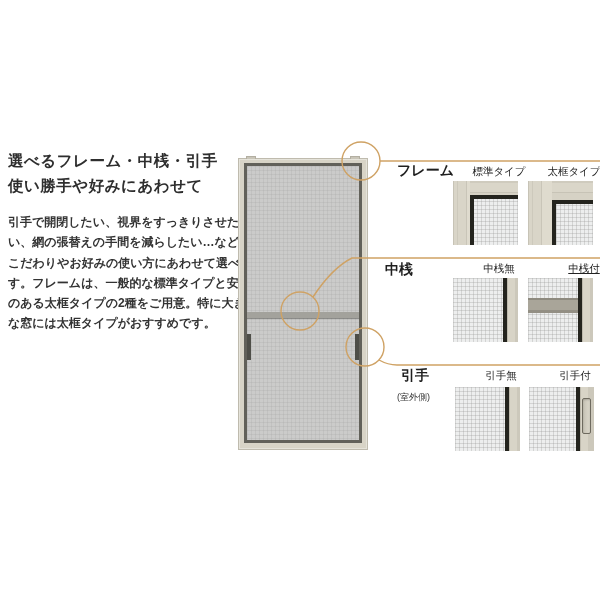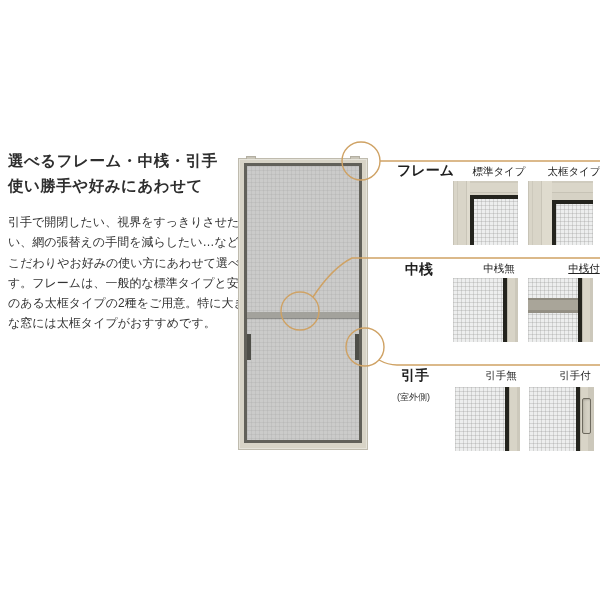--- a/index.html
+++ b/index.html
@@ -9,21 +9,21 @@
     overflow:hidden;
   }
   
   .heading{
     position:absolute;left:8px;top:148px;
     font-size:15.5px;font-weight:bold;line-height:25px;
     color:#2e2e2e;letter-spacing:.5px;white-space:nowrap;
   }
   .body-text{
     position:absolute;left:8px;top:212px;
-    font-size:12px;line-height:20.3px;color:#333;white-space:nowrap;
+    font-size:12px;line-height:20.3px;color:#333;white-space:nowrap;font-weight:bold;
   }
   
   .mesh-bg{
     background-color:#edeeee;
     background-image:
       repeating-linear-gradient(to right, rgba(150,150,148,.30) 0 1px, transparent 1px 4px),
       repeating-linear-gradient(to bottom, rgba(150,150,148,.30) 0 1px, transparent 1px 4px);
   }
   .mesh-door{
     background-color:#cbcbca;
@@ -49,21 +49,21 @@
     background:#a3a29c;box-shadow:0 1px 1px rgba(60,60,55,.4);
   }
   .door-handle{position:absolute;width:4px;height:26px;top:168px;background:#4e4e48;}
   .door-handle.left{left:0;}
   .door-handle.right{right:0;}
   
   .callouts{position:absolute;left:0;top:0;pointer-events:none;}
   
   .row-label{position:absolute;font-weight:bold;font-size:14px;color:#1f1f1f;white-space:nowrap;}
   #row1-label{left:397px;top:162px;text-align:right;}
-  #row2-label{left:405px;top:261px;}
+  #row2-label{left:385px;top:261px;}
   #row3-label{left:401px;top:367px;}
   .row-note{position:absolute;left:397px;top:391px;font-size:9px;color:#333;white-space:nowrap;}
   .opt-label{position:absolute;width:66px;text-align:center;font-size:10.5px;color:#222;white-space:nowrap;margin-left:14px;}
   #r1o1-label{left:452px;top:165px;} #r1o2-label{left:527px;top:165px;}
   #r2o1-label{left:452px;top:262px;} #r2o2-label{left:537px;top:262px;text-decoration:underline;}
   #r3o1-label{left:454px;top:369px;} #r3o2-label{left:528px;top:369px;}
   .opt{position:absolute;width:65px;height:64px;overflow:hidden;}
   #r1o1{left:453px;top:181px;} #r1o2{left:528px;top:181px;}
   #r2o1{left:453px;top:278px;} #r2o2{left:528px;top:278px;}
   #r3o1{left:455px;top:387px;} #r3o2{left:529px;top:387px;}

